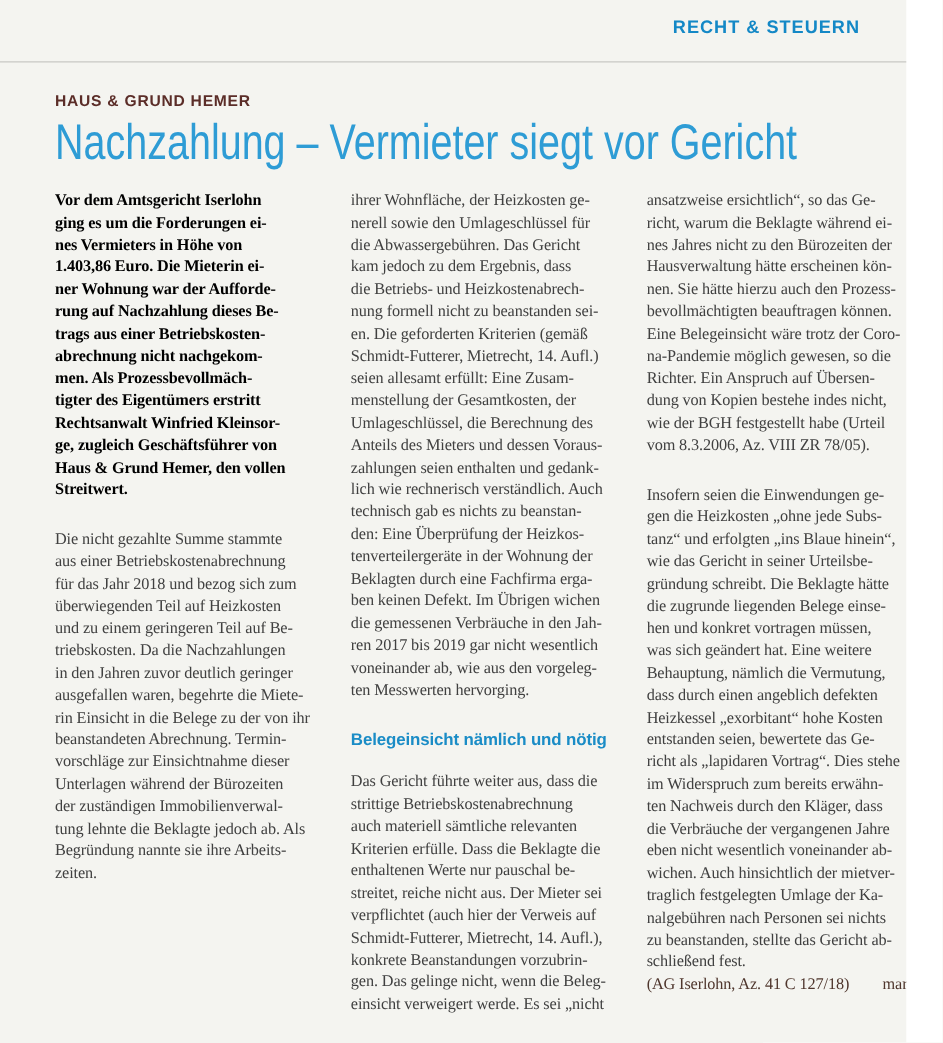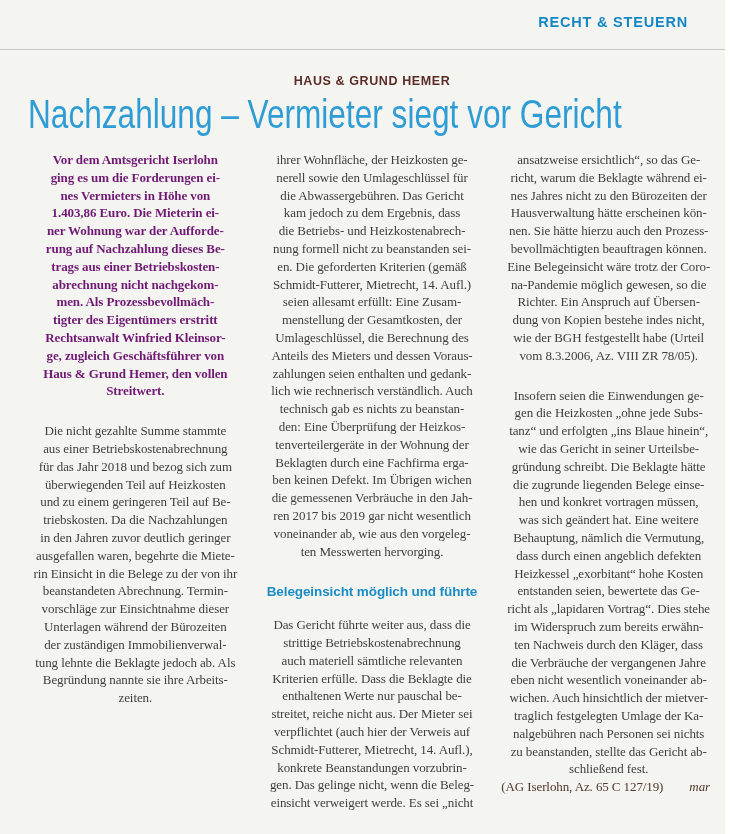--- a/index.html
+++ b/index.html
@@ -13,21 +13,21 @@
   .section-label {
     position:absolute; top:14px; right:37px;
     font-family:"Liberation Sans","DejaVu Sans",sans-serif;
     font-weight:bold; font-size:14.5px; letter-spacing:0.8px;
     color:#1488c6;
   }
   .header-rule {
     position:absolute; top:49px; left:0;
     width:754px; height:1px; background:#c8c8c4;
   }
-  .content { position:absolute; top:49px; left:28px; width:688px;text-align:center; }
+  .content { position:absolute; top:49px; left:44px; width:688px; }
   .kicker {
     margin-top:25px;
     font-family:"Liberation Sans","DejaVu Sans",sans-serif;
     font-weight:bold; font-size:12.5px; letter-spacing:0.6px;
     color:#5b2d28;
   }
   .headline {
     margin:4px 0 0 0;
     font-family:"Liberation Sans","DejaVu Sans",sans-serif;
     font-weight:300; font-size:40px; line-height:44px;
@@ -41,35 +41,35 @@
     column-gap:22px;
     margin-top:15px;
   }
   .col { min-width:0; }
   .col p {
     margin:0 0 22px 0;
     white-space:pre;
     font-size:13px; line-height:17.8px; letter-spacing:-0.1px;
     color:#404040;
   }
-  .col p.lead { font-weight:bold; color:#701a75; }
+  .col p.lead { font-weight:bold; color:#000000; }
   .col p.last { margin-bottom:0;margin-top:15px; }
   .subhead {
     margin:23px 0 2px 0;
     font-family:"Liberation Sans","DejaVu Sans",sans-serif;
     font-weight:bold; font-size:13.5px; line-height:17.8px; letter-spacing:-0.1px;
     color:#1a8cc6;
   }
   .sigline {
     display:flex; justify-content:space-between; align-items:baseline;
     font-size:13px; line-height:17.8px; letter-spacing:-0.1px;
     color:#4f362d;
     padding-right:6px;
   }
-  .sigline .author { font-style:italic; }
+  .sigline .author { }
 </style>
 </head>
 <body>
 
 <div class="page">
 
   <div class="section-label">RECHT &amp; STEUERN</div>
 
   <div class="header-rule"></div>
 
@@ -131,21 +131,21 @@
 lich wie rechnerisch verständlich. Auch
 technisch gab es nichts zu beanstan-
 den: Eine Überprüfung der Heizkos-
 tenverteilergeräte in der Wohnung der
 Beklagten durch eine Fachfirma erga-
 ben keinen Defekt. Im Übrigen wichen
 die gemessenen Verbräuche in den Jah-
 ren 2017 bis 2019 gar nicht wesentlich
 voneinander ab, wie aus den vorgeleg-
 ten Messwerten hervorging.</p>
-        <h2 class="subhead">Belegeinsicht möglich und führte</h2>
+        <h2 class="subhead">Belegeinsicht nämlich und nötig</h2>
         <p class="last">Das Gericht führte weiter aus, dass die
 strittige Betriebskostenabrechnung
 auch materiell sämtliche relevanten
 Kriterien erfülle. Dass die Beklagte die
 enthaltenen Werte nur pauschal be-
 streitet, reiche nicht aus. Der Mieter sei
 verpflichtet (auch hier der Verweis auf
 Schmidt-Futterer, Mietrecht, 14. Aufl.),
 konkrete Beanstandungen vorzubrin-
 gen. Das gelinge nicht, wenn die Beleg-
@@ -181,20 +181,20 @@
 im Widerspruch zum bereits erwähn-
 ten Nachweis durch den Kläger, dass
 die Verbräuche der vergangenen Jahre
 eben nicht wesentlich voneinander ab-
 wichen. Auch hinsichtlich der mietver-
 traglich festgelegten Umlage der Ka-
 nalgebühren nach Personen sei nichts
 zu beanstanden, stellte das Gericht ab-
 schließend fest.</p>
         <div class="sigline">
-          <span>(AG Iserlohn, Az. 65 C 127/19)</span>
+          <span>(AG Iserlohn, Az. 41 C 127/18)</span>
           <span class="author">mar</span>
         </div>
       </div>
 
     </div>
   </div>
 </div>
 
 </body></html>

